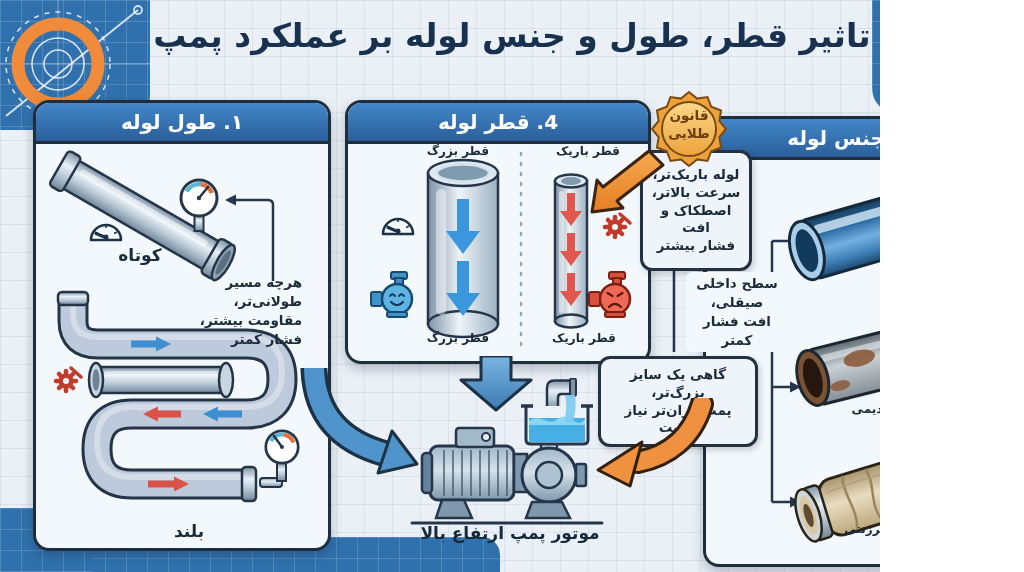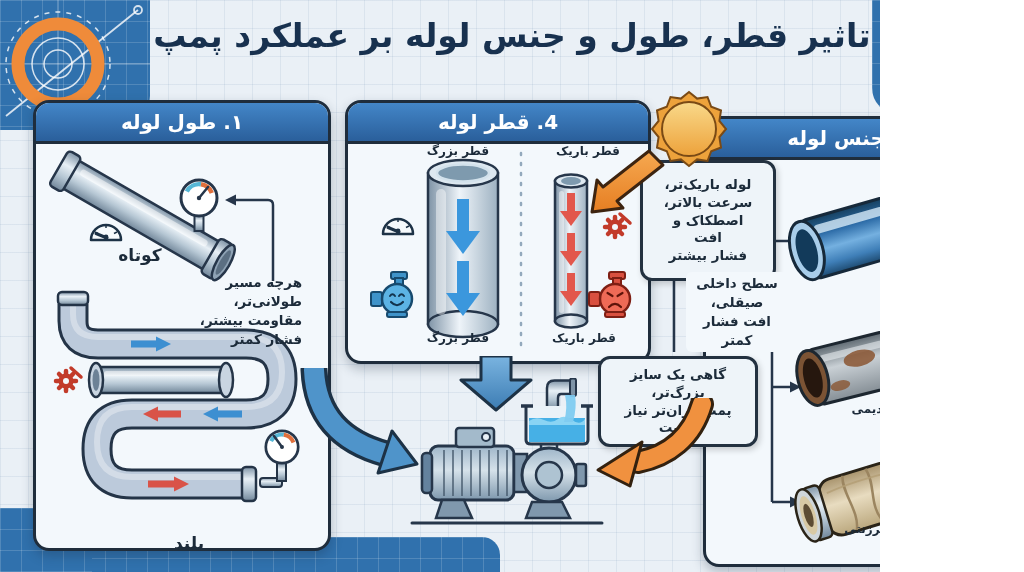--- a/index.html
+++ b/index.html
@@ -35,21 +35,21 @@
   .art{position:absolute;left:0;top:38px;}
   .lbl{position:absolute;direction:rtl;font-weight:700;font-size:17px;
     color:#1c2b3a;text-align:center;white-space:nowrap;}
   .lbl.sm{font-size:12px;}
   .note{position:absolute;direction:rtl;font-weight:700;font-size:13.5px;
     line-height:1.4;color:#1c2b3a;white-space:pre-line;}
   .callout{position:absolute;background:#eef4f9;border:3px solid #233140;
     border-radius:12px;direction:rtl;text-align:center;font-weight:700;
     font-size:13.5px;line-height:1.32;color:#1c2b3a;white-space:pre-line;
     box-shadow:2px 3px 6px rgba(0,0,0,.18);}
-  .co1{left:640px;top:160px;width:96px;padding:13px 17px;}
+  .co1{left:640px;top:150px;width:96px;padding:13px 5px;}
   .co2{left:598px;top:356px;width:122px;padding:7px 16px;}
   .badge-text{position:absolute;left:654px;top:107px;width:70px;text-align:center;
     direction:rtl;font-weight:700;font-size:13.5px;line-height:1.3;color:#6b3d0f;
     white-space:pre-line;z-index:8;}
   .pump-label{position:absolute;left:415px;top:523px;width:190px;text-align:center;
     direction:rtl;font-weight:700;font-size:17px;color:#16293a;}
   .note3{position:absolute;left:686px;top:272px;width:102px;background:#f3f8fc;
     border-radius:6px;text-align:center;padding:2px 0;z-index:6;}
   .abs{position:absolute;}
 </style>
@@ -254,21 +254,21 @@
       <rect x="241" y="322" width="9" height="18" fill="url(#steelV)" stroke="#243447" stroke-width="2"></rect>
       <g>
         <use href="#gauge-face" transform="translate(246,306) scale(0.9)"></use>
         <line x1="246" y1="306" x2="238" y2="295" stroke="#26364a" stroke-width="2.5" stroke-linecap="round"></line>
       </g>
     </svg>
     <div class="lbl" style="left:66px;top:142px;width:76px;">کوتاه</div>
     <div class="note" style="left:120px;top:170px;width:146px;text-align:right;">هرچه مسیر طولانی‌تر،
 مقاومت بیشتر،
 فشار کمتر</div>
-    <div class="lbl" style="left:108px;top:430px;width:90px;">بلند</div>
+    <div class="lbl" style="left:108px;top:418px;width:90px;">بلند</div>
   </section>
 
   <section class="panel p2">
     <div class="phead">4. قطر لوله</div>
     <svg class="art" width="300" height="220" viewBox="0 0 300 220">
       <line x1="173" y1="12" x2="173" y2="205" stroke="#93a9bc" stroke-width="2.5" stroke-dasharray="2 8" stroke-linecap="round"></line>
       <g>
         <rect x="80" y="32" width="70" height="151" fill="url(#cylH)" stroke="#26364a" stroke-width="2.5"></rect>
         <ellipse cx="115" cy="183" rx="35" ry="13" fill="url(#cylH)" stroke="#26364a" stroke-width="2.5"></ellipse>
         <ellipse cx="115" cy="32" rx="35" ry="13" fill="#dde8f0" stroke="#26364a" stroke-width="2.5"></ellipse>
@@ -379,20 +379,22 @@
 اصطکاک و افت
 فشار بیشتر</div>
 
   <div class="callout co2">گاهی یک سایز بزرگ‌تر،
 پمپ گران‌تر نیاز نیست</div>
 
   <svg class="abs" style="left:650px;top:90px;z-index:7;" width="78" height="78" viewBox="-39 -39 78 78">
     <polygon points="37,0 30.4,8.1 32,18.5 22.2,22.2 18.5,32 8.1,30.4 0,37 -8.1,30.4 -18.5,32 -22.2,22.2 -32,18.5 -30.4,8.1 -37,0 -30.4,-8.1 -32,-18.5 -22.2,-22.2 -18.5,-32 -8.1,-30.4 0,-37 8.1,-30.4 18.5,-32 22.2,-22.2 32,-18.5 30.4,-8.1" fill="#eda23b" stroke="#7a4a15" stroke-width="2"></polygon>
     <circle r="27" fill="url(#goldG)" stroke="#7a4a15" stroke-width="2"></circle>
   </svg>
+  <div class="badge-text">قانون
+طلایی</div>
 
   <svg class="abs" style="left:568px;top:148px;z-index:6;" width="110" height="70">
     <polygon points="81,3 95,17 49,53 55,60 24,64 29,32 35,39" fill="url(#orangeG)" stroke="#3d2410" stroke-width="3" stroke-linejoin="round"></polygon>
   </svg>
 
   <svg class="abs" style="left:455px;top:356px;" width="90" height="58">
     <polygon points="26,0 56,0 56,24 76,24 41,54 6,24 26,24" fill="url(#blueArrG)" stroke="#1d3246" stroke-width="3" stroke-linejoin="round"></polygon>
   </svg>
 
   <svg class="abs" style="left:300px;top:368px;" width="140" height="110">
@@ -441,14 +443,15 @@
     </g>
     <g>
       <path d="M 126,28 L 126,62 Q 126,66 131,66 L 183,66 Q 188,66 188,62 L 188,28" fill="#eaf2f8" stroke="#26364a" stroke-width="3"></path>
       <rect x="129" y="40" width="56" height="24" fill="#46b0e6"></rect>
       <path d="M 129,43 Q 136,38 144,42 T 158,41 T 172,42 T 185,41 L 185,47 L 129,47 Z" fill="#8ad4f4"></path>
       <line x1="121" y1="28" x2="133" y2="28" stroke="#26364a" stroke-width="3.5"></line>
       <line x1="181" y1="28" x2="193" y2="28" stroke="#26364a" stroke-width="3.5"></line>
     </g>
     <path d="M 165,17 L 175,17 Q 177,30 173,44 L 164,44 Q 168,30 165,17 Z" fill="#7fcbf0" opacity=".95"></path>
   </svg>
+  <div class="pump-label">موتور پمپ ارتفاع بالا</div>
 
 </div>
 
 </body></html>

